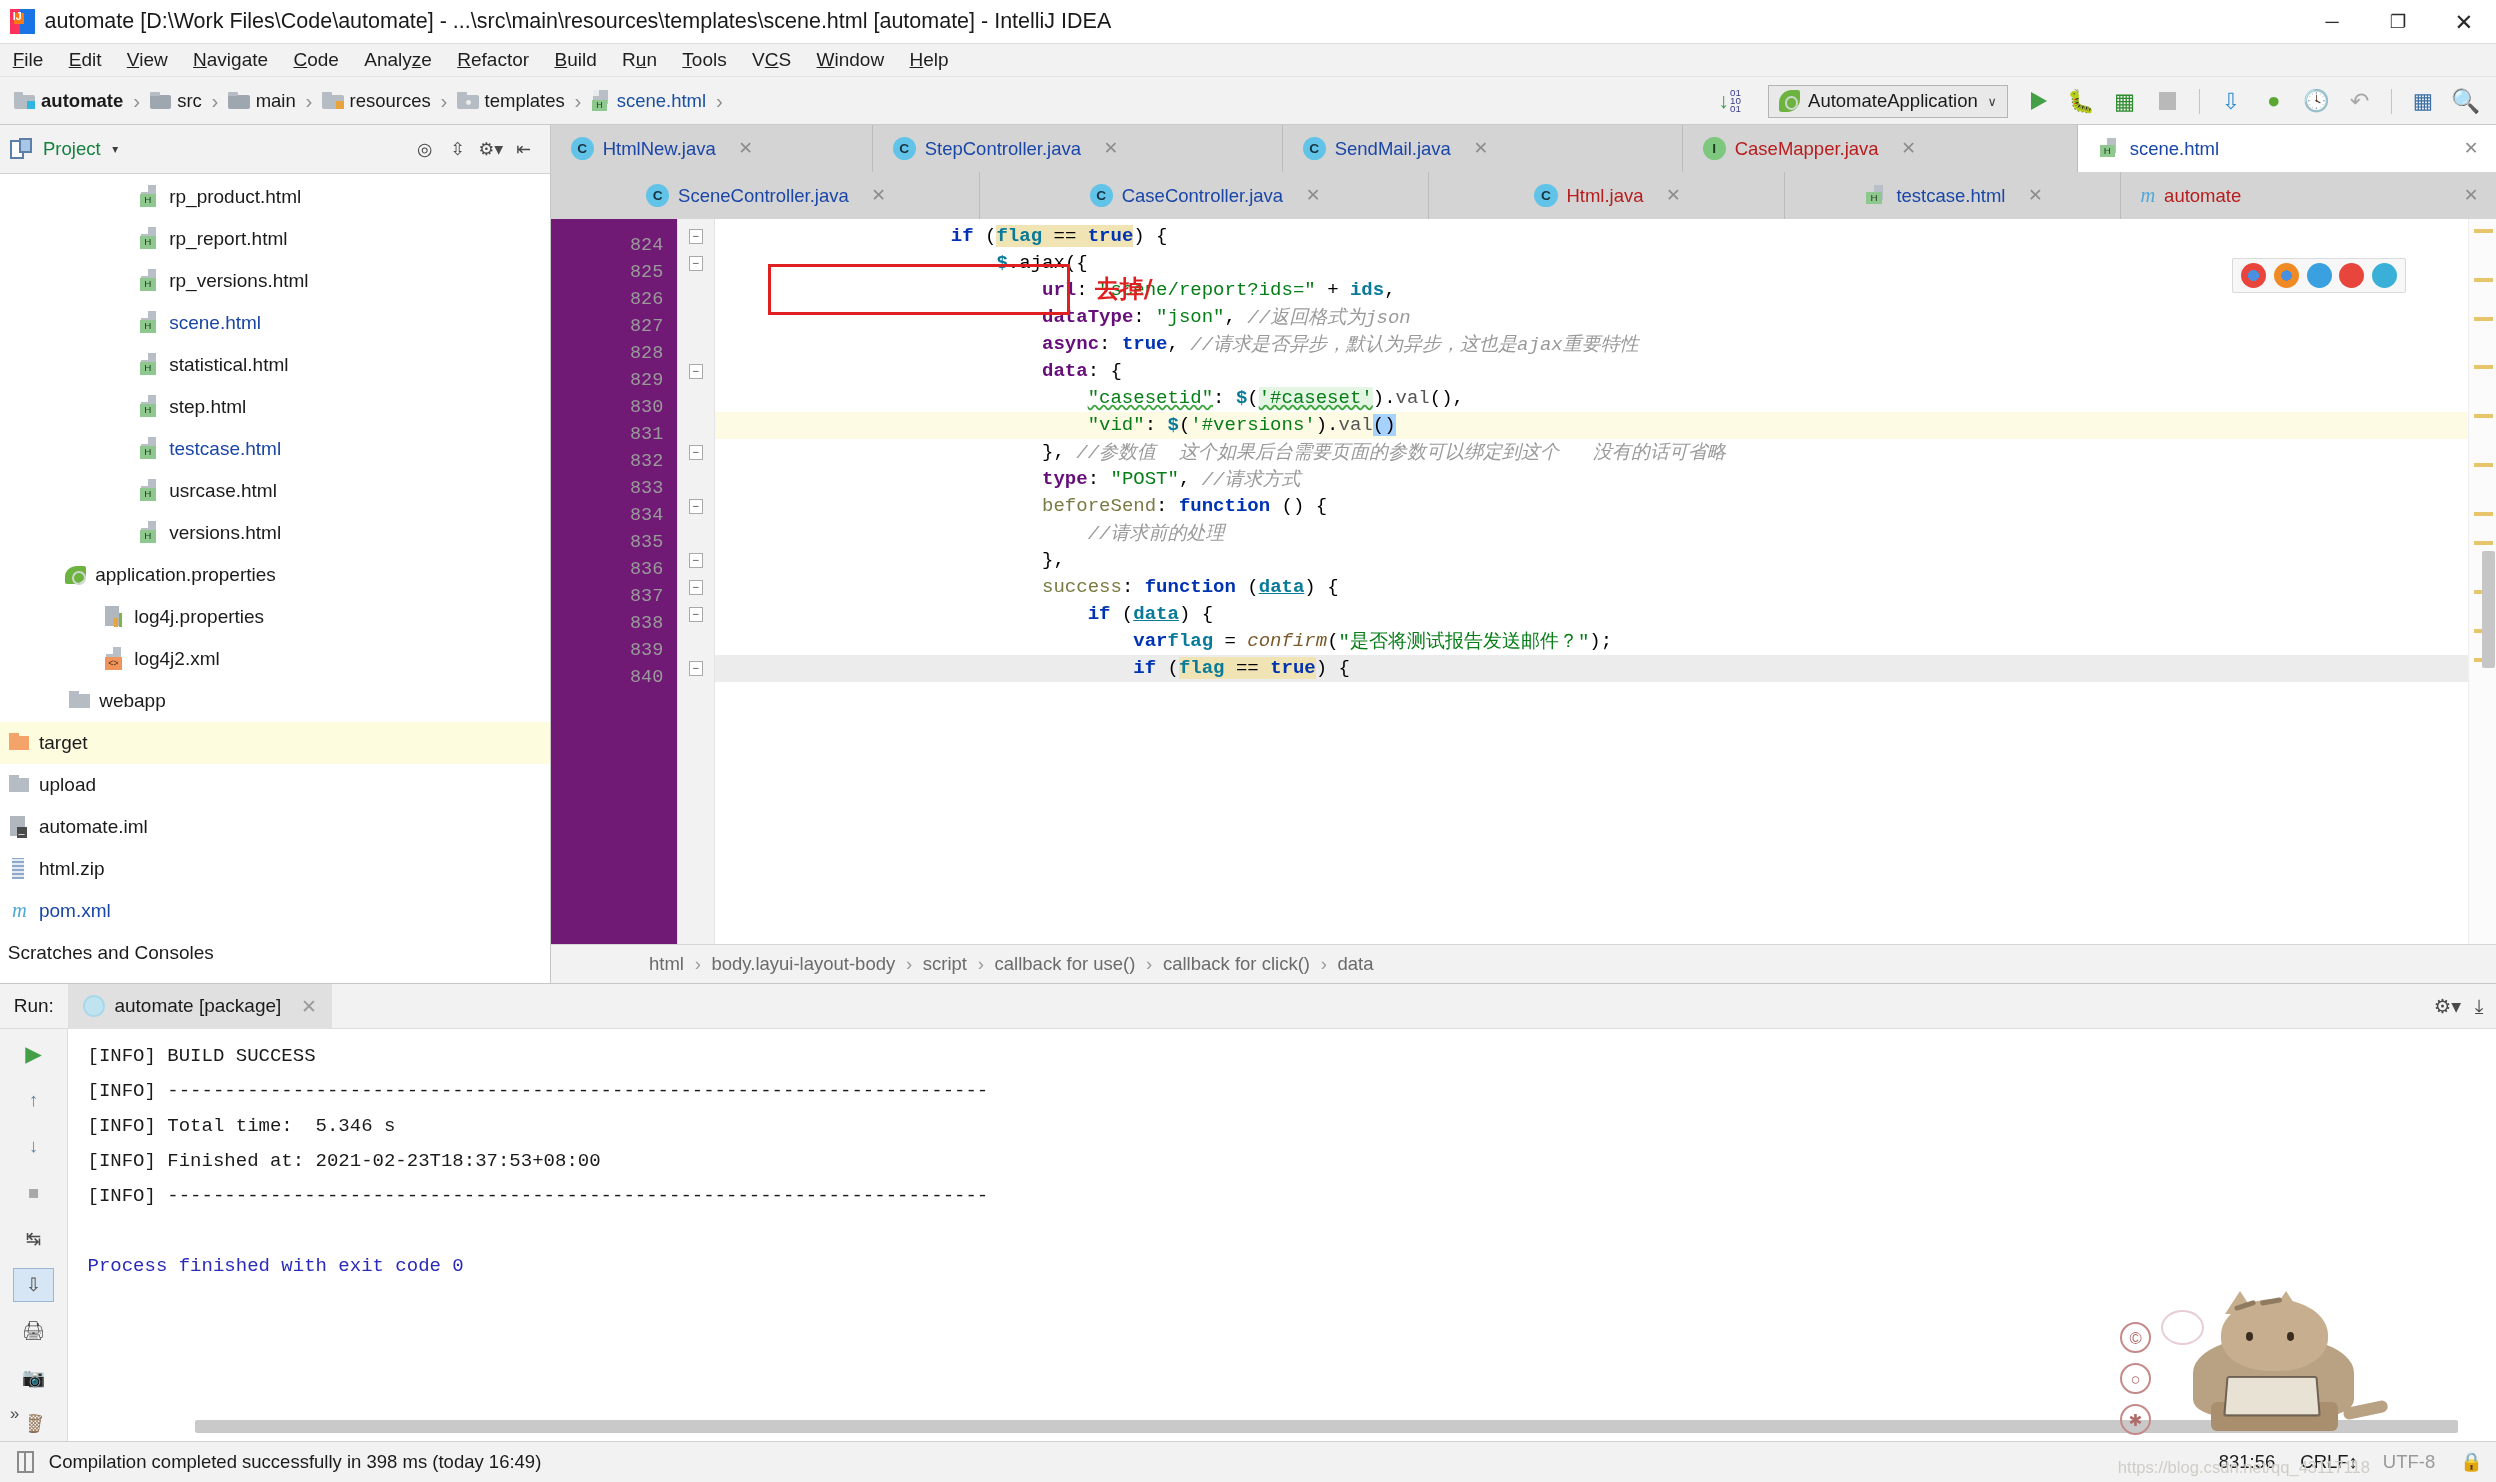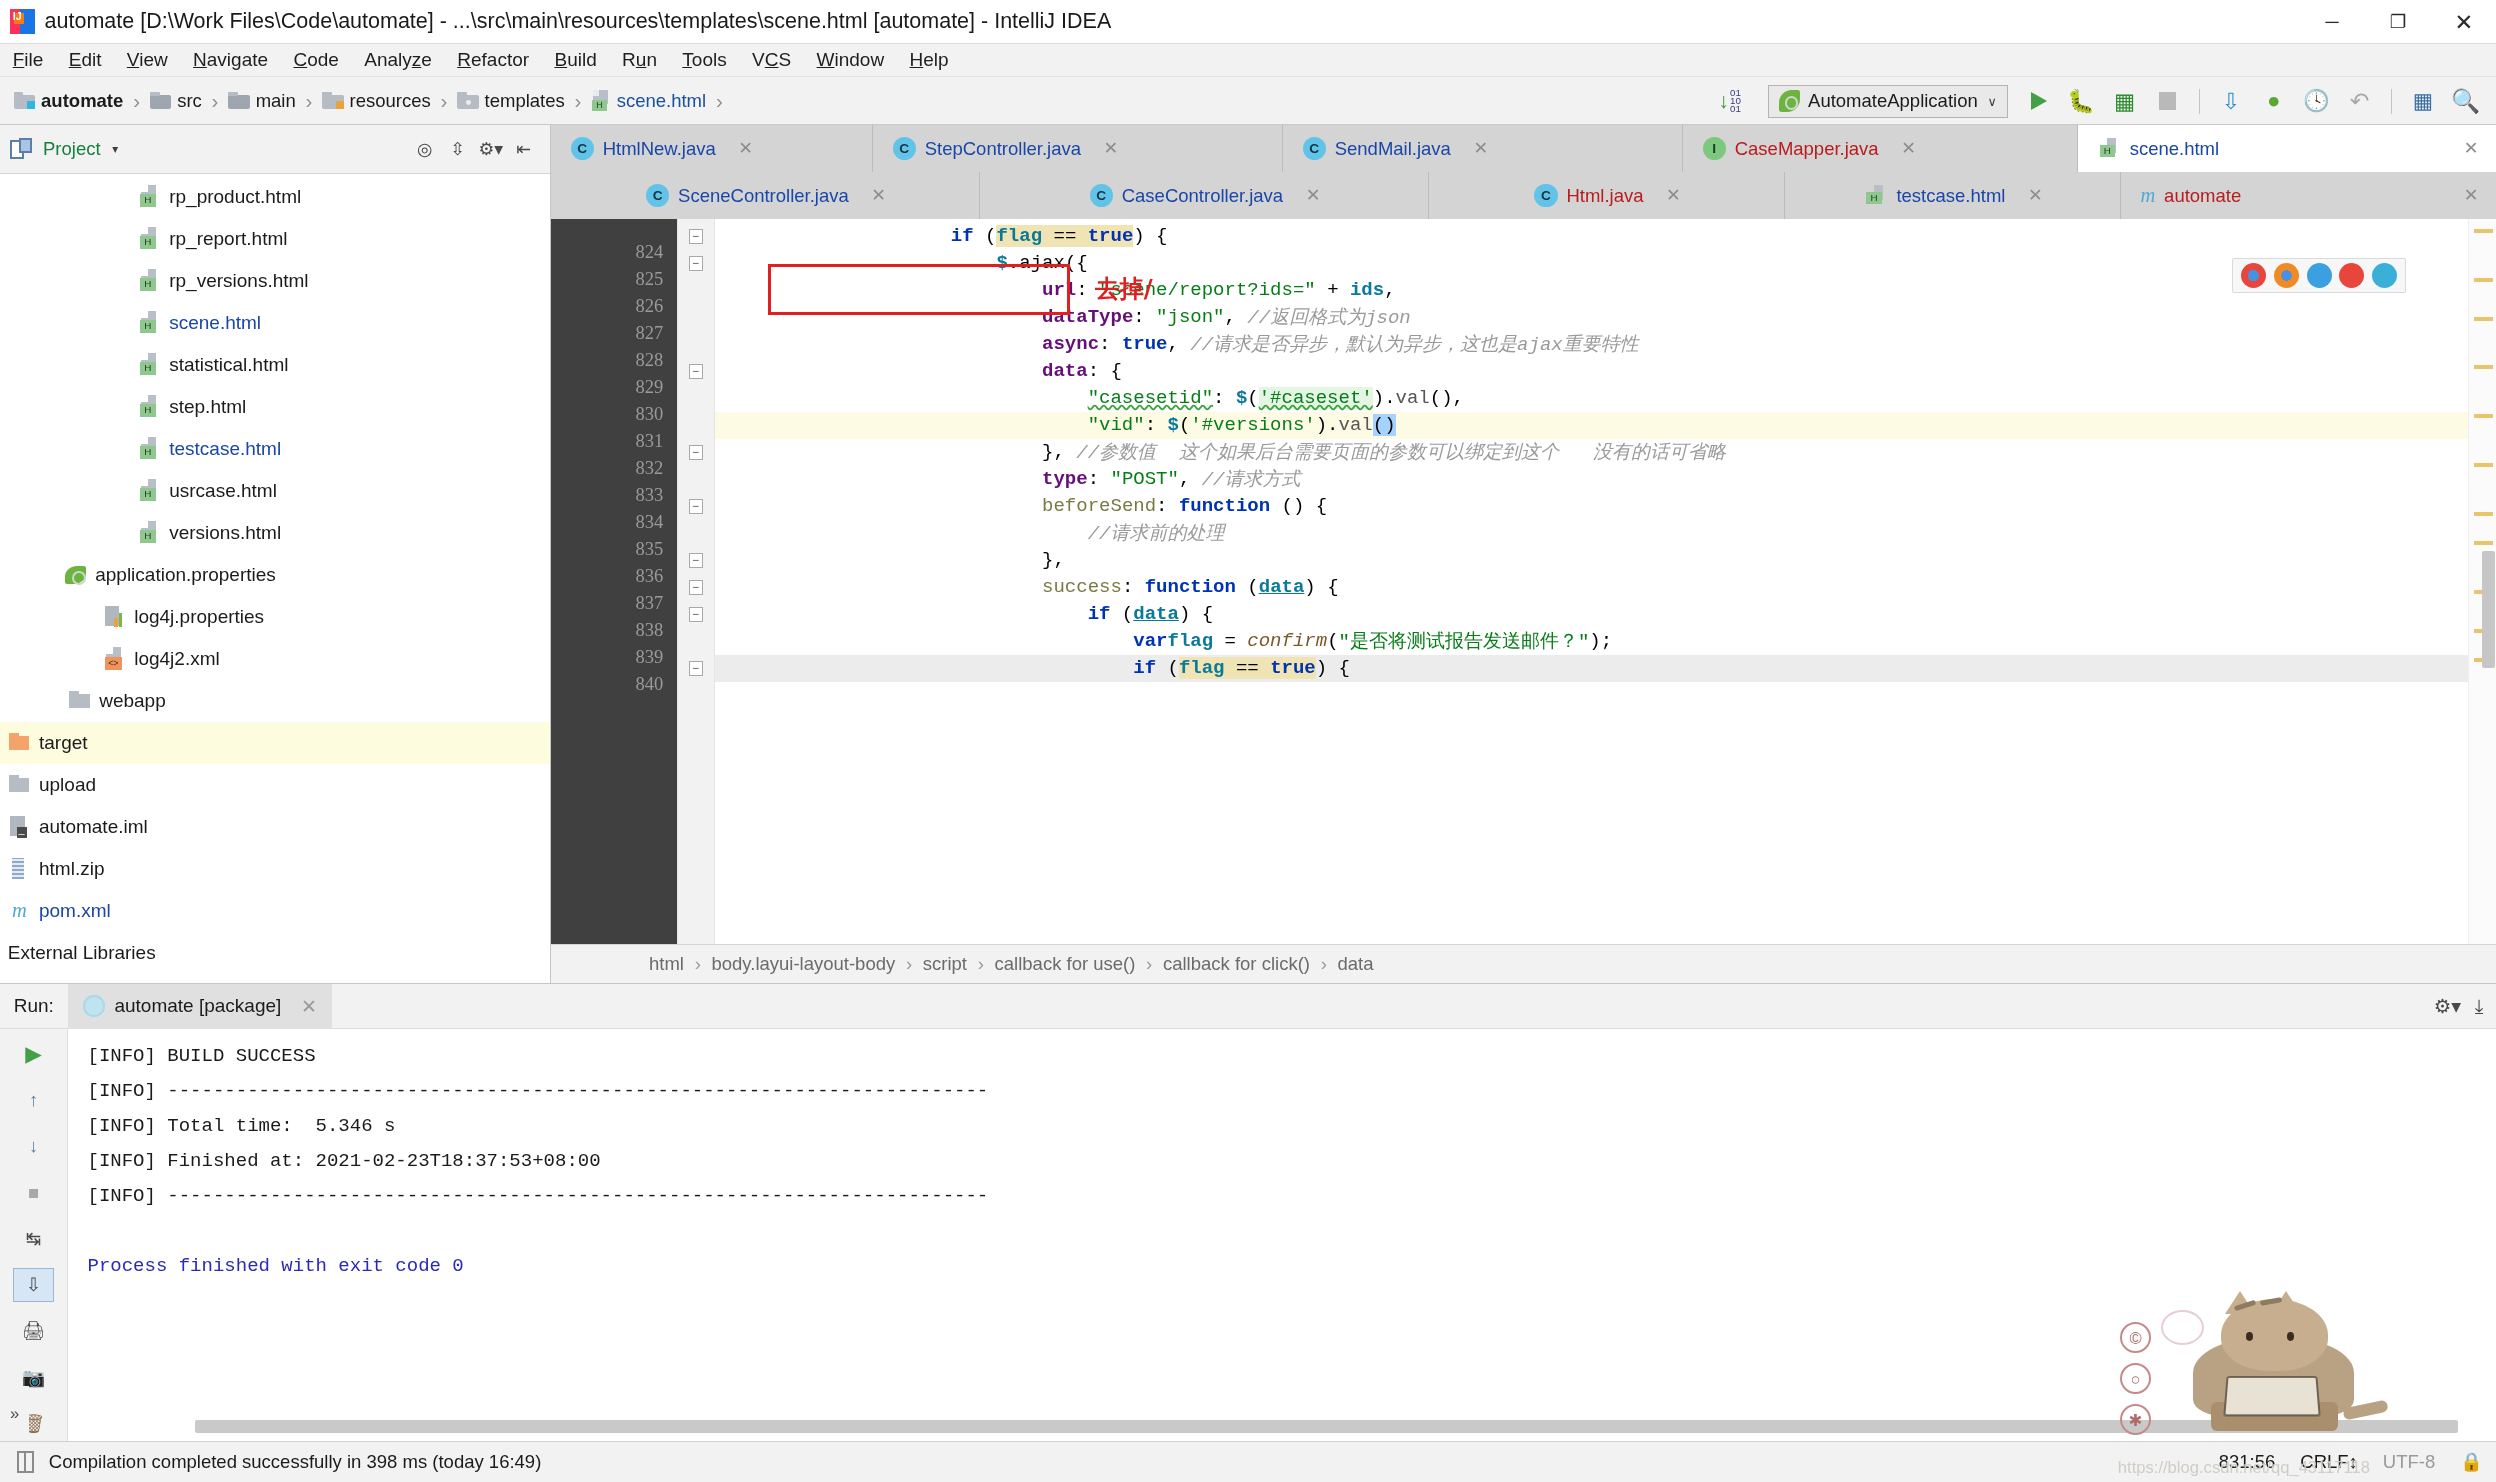--- a/index.html
+++ b/index.html
@@ -244,25 +244,25 @@
   }
   .cls-ic.iface { background:#7ec77e; color:#1f3d1f; }
   .mvn-ic { color:#4fa8d8; font-size:20.5px; font-style:italic; font-family:"Liberation Serif",serif; }
 
   
   .code-wrap {
     flex: 1 1 auto; display: flex; min-height: 0; position: relative; overflow: hidden;
     background: #ffffff;
   }
   .gutter {
-    width: 127px; flex: 0 0 127px; background: #404040;
+    width: 127px; flex: 0 0 127px; background: #701a75;
     border-right: 1px solid #e4e4e4;
-    font-family: Liberation Serif, serif;
+    font-family: Liberation Mono, monospace;
     font-size: 18.5px; color: #9a9a9a;
-    padding-top: 20px;
+    padding-top: 13px;
   }
   .gline { height: 27px; text-align: right; padding-right: 13.7px; display:flex; align-items:center; justify-content:flex-end;}
   .fold-col {
     width: 37px; flex:0 0 37px; background:#f2f2f2; border-right:1px solid #e4e4e4; padding-top:3.9px;
   }
   .fline { height: 27px; display:flex;align-items:center;justify-content:center; }
   .fold-box {
     width: 14.6px; height: 14.6px; border:1px solid #a9a9a9; color:#555; font-size:11.7px;
     line-height:12.7px; text-align:center; background:#fff;
   }
@@ -643,23 +643,20 @@
         </div>
         <div class="tree-row" style="padding-left:7.8px;">
           <span class="ic zip">
               <span class="pg"></span>
             </span>
           <span class="lbl">html.zip</span>
         </div>
         <div class="tree-row" style="padding-left:7.8px;">
           <span class="ic mvn">m</span>
           <span class="lbl blue">pom.xml</span>
-        </div>
-        <div class="tree-row" style="padding-left:-19.5px;">
-          <span class="lbl">External Libraries</span>
         </div>
         <div class="tree-row" style="padding-left:-19.5px;">
           <span class="lbl">Scratches and Consoles</span>
         </div>
       </div>
     </div>
 
     <div class="editor-area">
       <div class="tabs-rows">
         <div class="tabs-row">

